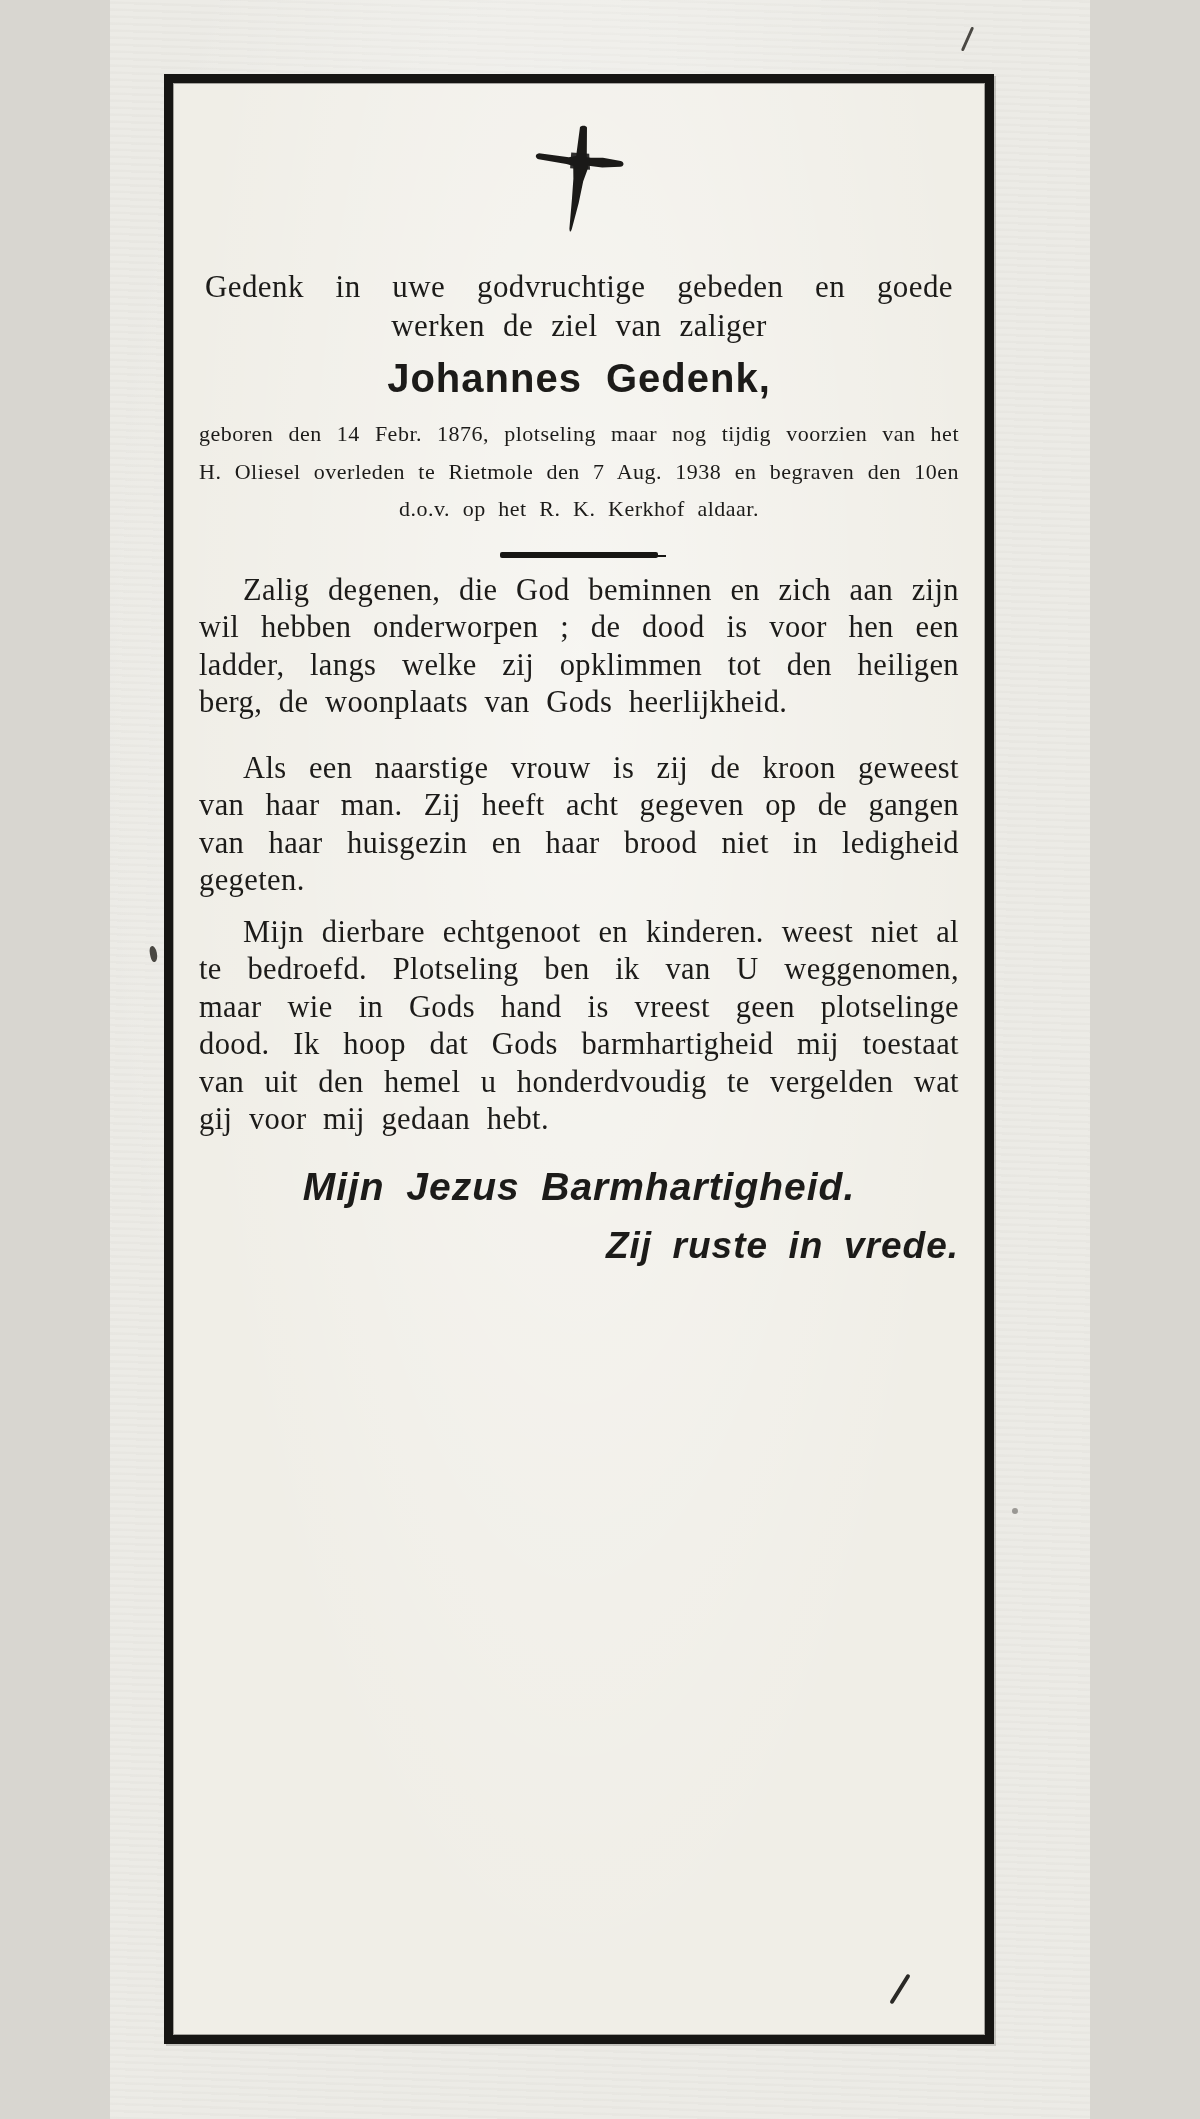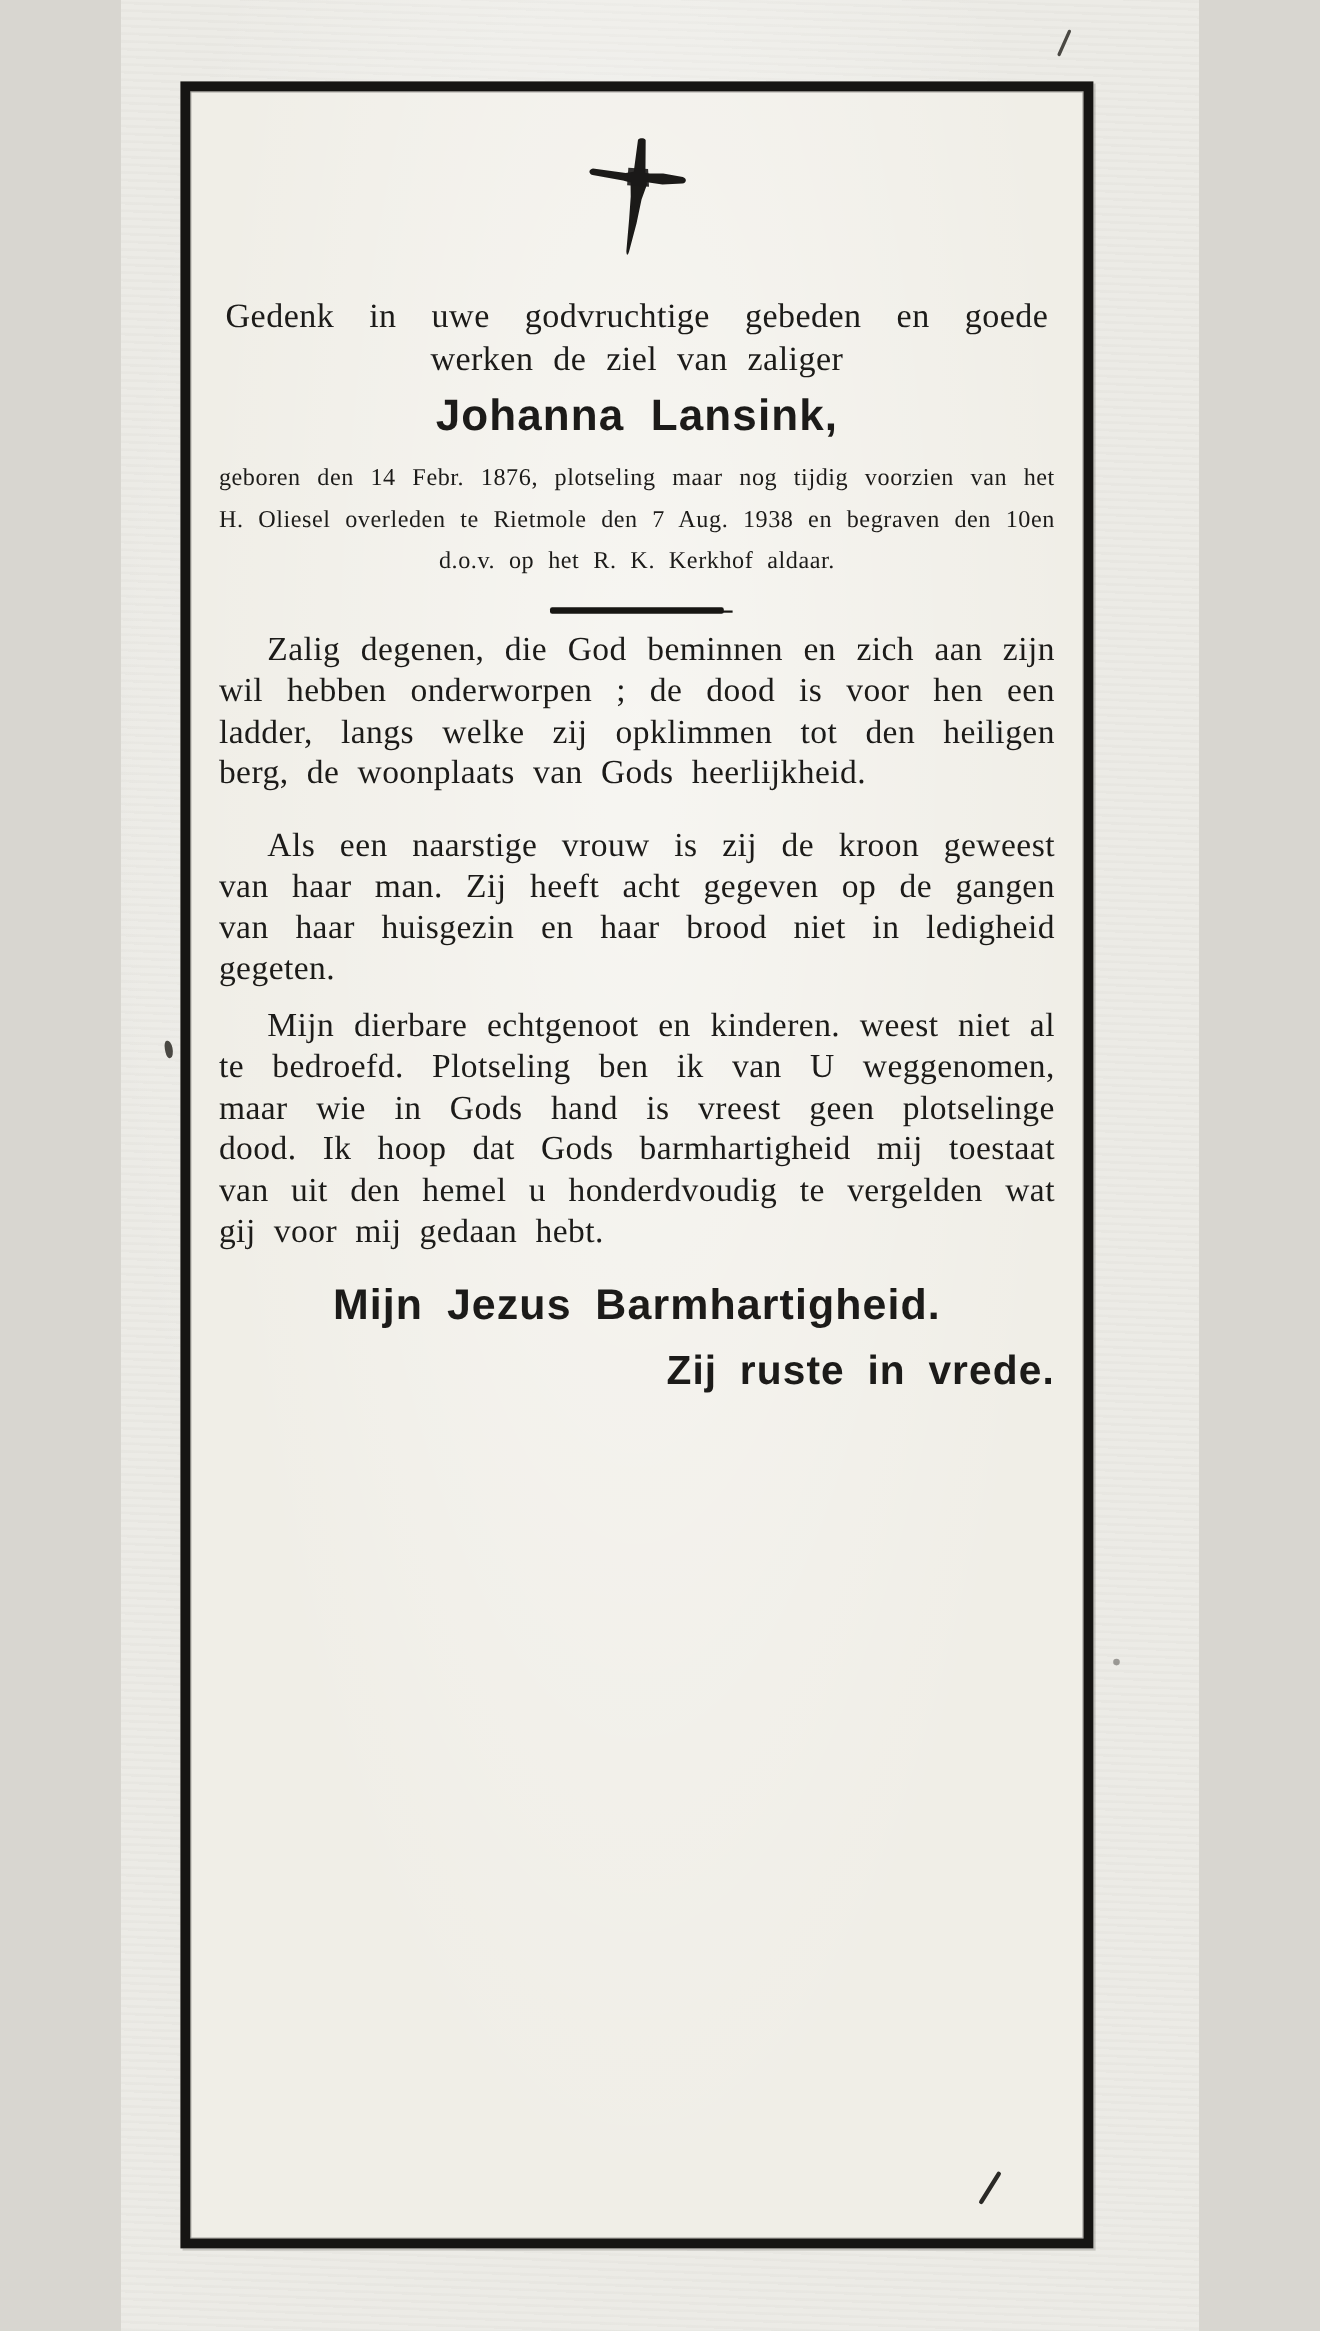--- a/index.html
+++ b/index.html
@@ -100,20 +100,21 @@
     word-spacing: 0.28em;
     letter-spacing: 0.4px;
   }
   .para.first { margin-top: 28px; }
   .closing {
     font-family: "Liberation Sans", sans-serif;
     font-weight: bold;
     text-align: center;
     letter-spacing: 1px;
     word-spacing: 0.25em;
+    font-style: italic;
   }
   .closing1 { margin: 26px 0 0 0; font-size: 39px; line-height: 44px; }
   .closing2 { margin: 16px 0 0 0; font-size: 37px; line-height: 42px; text-align: right; }
   .ink { fill: #1b1a18; }
   
   .artifact { position: absolute; background: #4a4843; }
   .artifact.a1 { left: 856px; top: 26px; width: 3px; height: 26px; transform: rotate(24deg); border-radius: 2px; }
   .artifact.a2 { left: 40px; top: 946px; width: 7px; height: 16px; transform: rotate(-12deg); border-radius: 50% 50% 60% 40%; }
   .artifact.a3 { left: 788px; top: 1972px; width: 4px; height: 34px; transform: rotate(32deg); border-radius: 3px; background: #2a2926; }
   .artifact.a4 { left: 902px; top: 1508px; width: 6px; height: 6px; border-radius: 50%; opacity: .5; }
@@ -133,21 +134,21 @@
           <path class="ink" d="M14 37 C10 36 10 32 14 31 L44 33 L52 31 L66 32 L78 31 L96 33 C100 34 100 38 96 39 L78 41 L64 40 L52 42 L42 40 Z"></path>
           <path class="ink" d="M46 28 L64 28 L66 44 L46 44 Z" opacity="0.9"></path>
         </g>
       </svg>
     </div>
 
     <p class="intro">Gedenk in uwe godvruchtige gebeden en goede werken de ziel van zaliger</p>
 
 
 
-    <h2 class="spouse">Johanna Lansink,</h2>
+    <h2 class="spouse">Johannes Gedenk,</h2>
 
     <p class="bio">geboren den 14 Febr. 1876, plotseling maar nog tijdig voorzien van het H. Oliesel overleden te Rietmole den 7 Aug. 1938 en begraven den 10en d.o.v. op het R. K. Kerkhof aldaar.</p>
 
     <div class="divider"></div>
 
     <p class="para">Zalig degenen, die God beminnen en zich aan zijn wil hebben onderworpen ; de dood is voor hen een ladder, langs welke zij opklimmen tot den heiligen berg, de woonplaats van Gods heerlijkheid.</p>
 
     <p class="para first">Als een naarstige vrouw is zij de kroon geweest van haar man. Zij heeft acht gegeven op de gangen van haar huisgezin en haar brood niet in ledigheid gegeten.</p>
 
     <p class="para">Mijn dierbare echtgenoot en kinderen. weest niet al te bedroefd. Plotseling ben ik van U weggenomen, maar wie in Gods hand is vreest geen plotselinge dood. Ik hoop dat Gods barmhartigheid mij toestaat van uit den hemel u honderdvoudig te vergelden wat gij voor mij gedaan hebt.</p>

